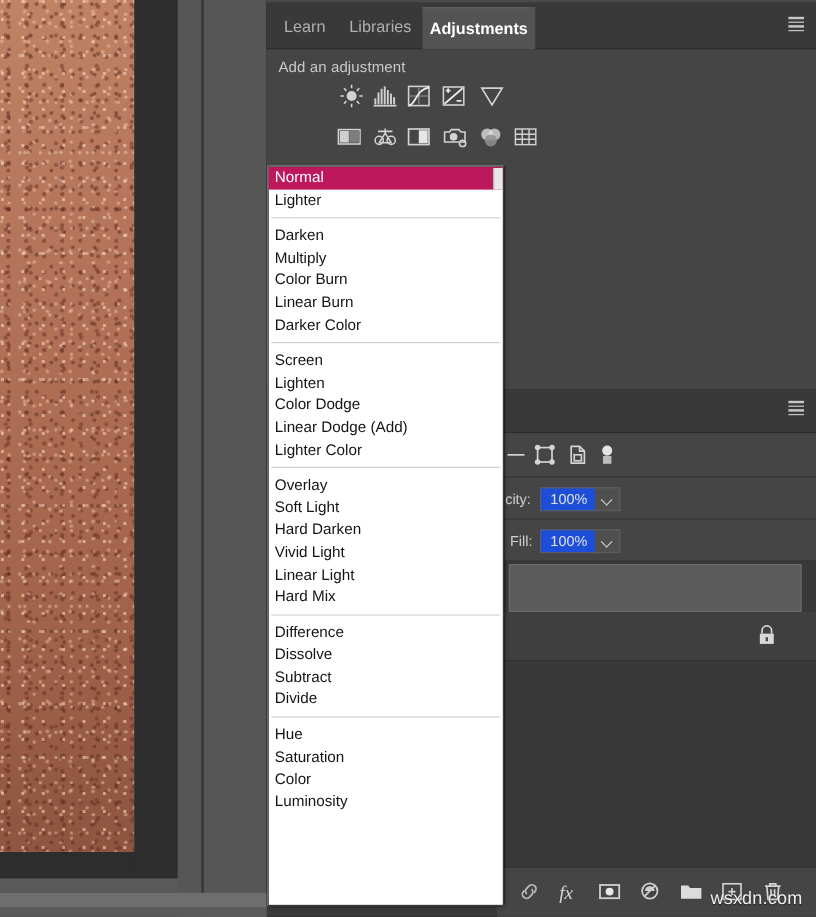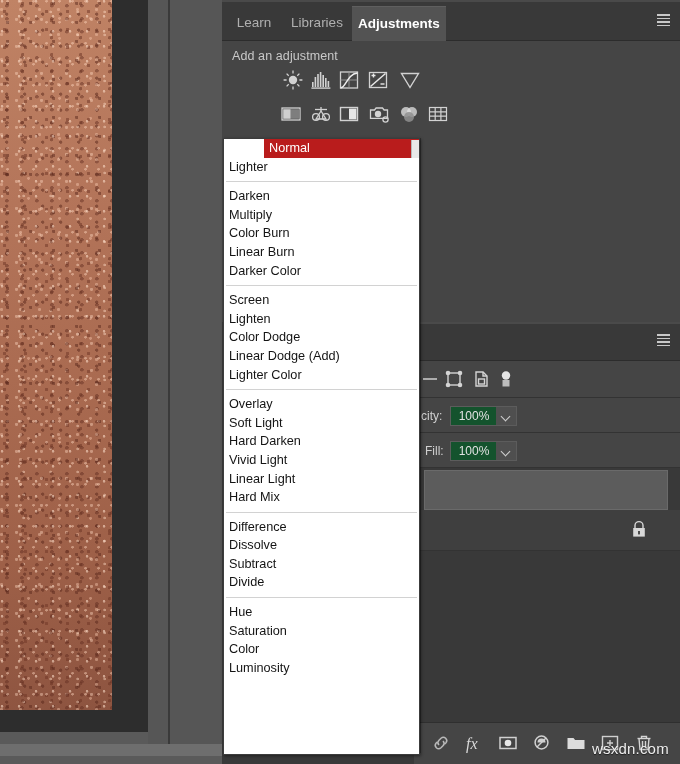--- a/index.html
+++ b/index.html
@@ -78,21 +78,21 @@
   #blend-dropdown{
     left:223px;top:138px;width:195px;height:615px;
     background:#ffffff;border:1px solid #3c3c3c;
     box-shadow:1px 1px 3px rgba(0,0,0,.45);
     overflow:hidden;
   }
   .bm-item{
     height:18.6px;line-height:18.6px;padding-left:5px;
     font-size:12.7px;color:#141414;white-space:nowrap;cursor:default;
   }
-  .bm-item.selected{background:#b91c1c;color:#ffffff;margin-left:40px;}
+  .bm-item.selected{background:#be185d;color:#ffffff;}
   .bm-sep{height:1px;background:#d2d2d2;margin:5px 2px 5px 2px;}
   #bm-scroll-nub{
     position:absolute;right:0px;top:1px;width:7px;height:18px;
     background:#e8e8e8;border-left:1px solid #b8b8b8;
   }
   #bm-shadow-right{
     position:absolute;left:418px;top:138px;width:3px;height:615px;
     background:rgba(0,0,0,.28);
   }
 
@@ -108,21 +108,21 @@
   .lock-icon{position:absolute;width:22px;height:22px;top:368px;}
   .lock-icon svg{display:block;width:22px;height:22px;}
 
   #opacity-row{left:414px;top:398px;width:266px;height:34px;background:#454545;
                border-bottom:1px solid #333;}
   #fill-row{left:414px;top:433px;width:266px;height:34px;background:#454545;
             border-bottom:1px solid #333;}
   .field-label{position:absolute;font-size:12px;color:#d0d0d0;}
   .num-field{
     position:absolute;height:18px;line-height:18px;width:46px;
-    background:#14532d;border:1px solid #5c5c5c;
+    background:#1d4ed8;border:1px solid #5c5c5c;
     color:#e2e2e2;font-size:12px;text-align:center;
   }
   .num-arrow{
     position:absolute;width:20px;height:18px;background:#4f4f4f;
     border:1px solid #5c5c5c;border-left:none;
   }
   .num-arrow:after{
     content:"";position:absolute;left:6px;top:6px;
     width:6px;height:6px;border-right:1.6px solid #cfcfcf;
     border-bottom:1.6px solid #cfcfcf;transform:rotate(45deg);

